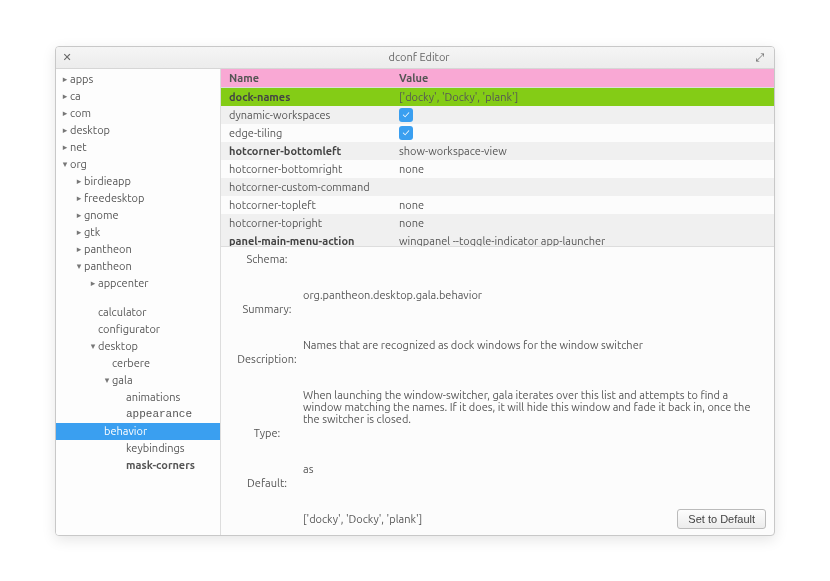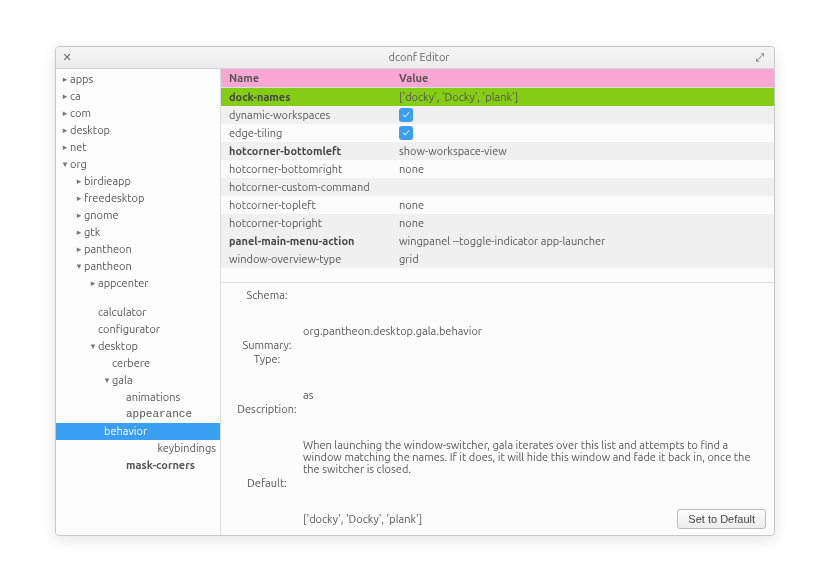--- a/index.html
+++ b/index.html
@@ -202,21 +202,21 @@
           <span>animations</span>
         </div>
         <div class="tree-row" style="padding-left: 60px; font-family: Liberation Mono, monospace;">
           <span class="arrow"></span>
           <span>appearance</span>
         </div>
         <div class="tree-row selected" style="padding-left: 38px;">
           <span class="arrow"></span>
           <span>behavior</span>
         </div>
-        <div class="tree-row" style="padding-left: 60px; justify-content: flex-end;">
+        <div class="tree-row" style="padding-left: 60px;">
           <span class="arrow"></span>
           <span>keybindings</span>
         </div>
         <div class="tree-row" style="padding-left: 60px; font-weight: bold;">
           <span class="arrow"></span>
           <span>mask-corners</span>
         </div>
       </div>
 
     <div class="main">
@@ -273,28 +273,29 @@
         </table>
       </div>
 
       <div class="details">
         <div class="row">
           <div class="lbl">Schema:</div>
           <div class="val">org.pantheon.desktop.gala.behavior</div>
         </div>
         <div class="row">
           <div class="lbl">Summary:</div>
+          <div class="val">Names that are recognized as dock windows for the window switcher</div>
+        </div>
+        <div class="row">
+          <div class="lbl">Description:</div>
+          <div class="val">When launching the window-switcher, gala iterates over this list and attempts to find a window matching the names. If it does, it will hide this window and fade it back in, once the the switcher is closed.</div>
         </div>
         <div class="row">
           <div class="lbl">Type:</div>
           <div class="val">as</div>
-        </div>
-        <div class="row">
-          <div class="lbl">Description:</div>
-          <div class="val">When launching the window-switcher, gala iterates over this list and attempts to find a window matching the names. If it does, it will hide this window and fade it back in, once the the switcher is closed.</div>
         </div>
         <div class="row">
           <div class="lbl">Default:</div>
           <div class="val">['docky', 'Docky', 'plank']</div>
         </div>
         <button class="set-default">Set to Default</button>
       </div>
     </div>
 
   </div>

